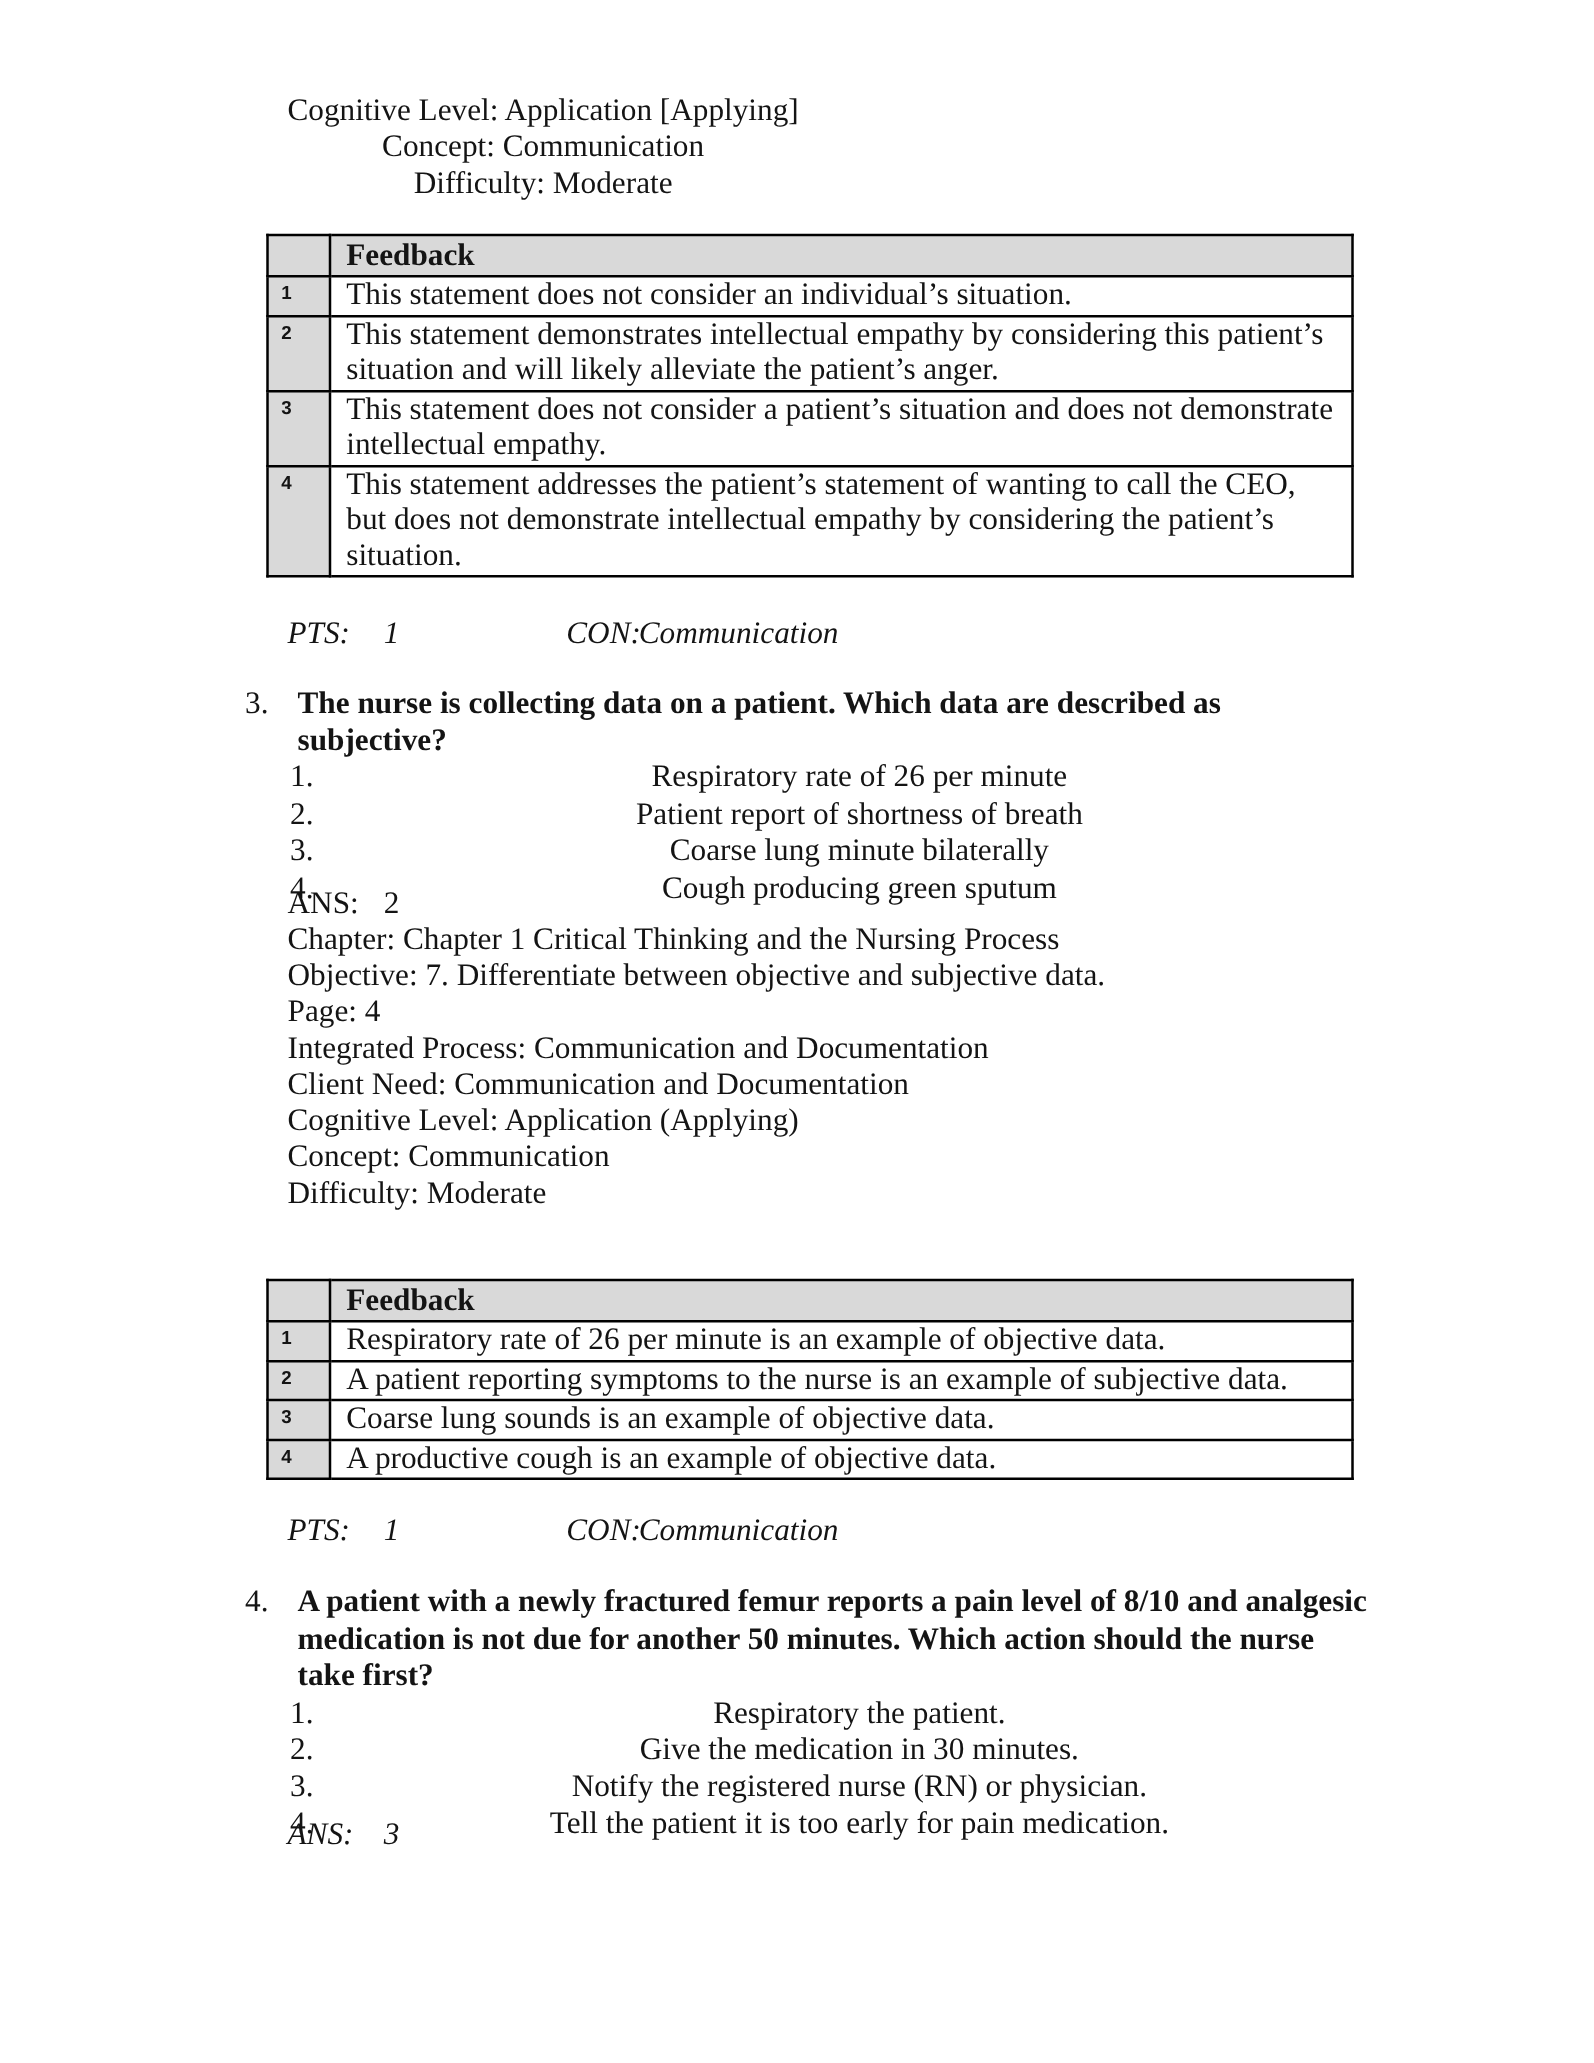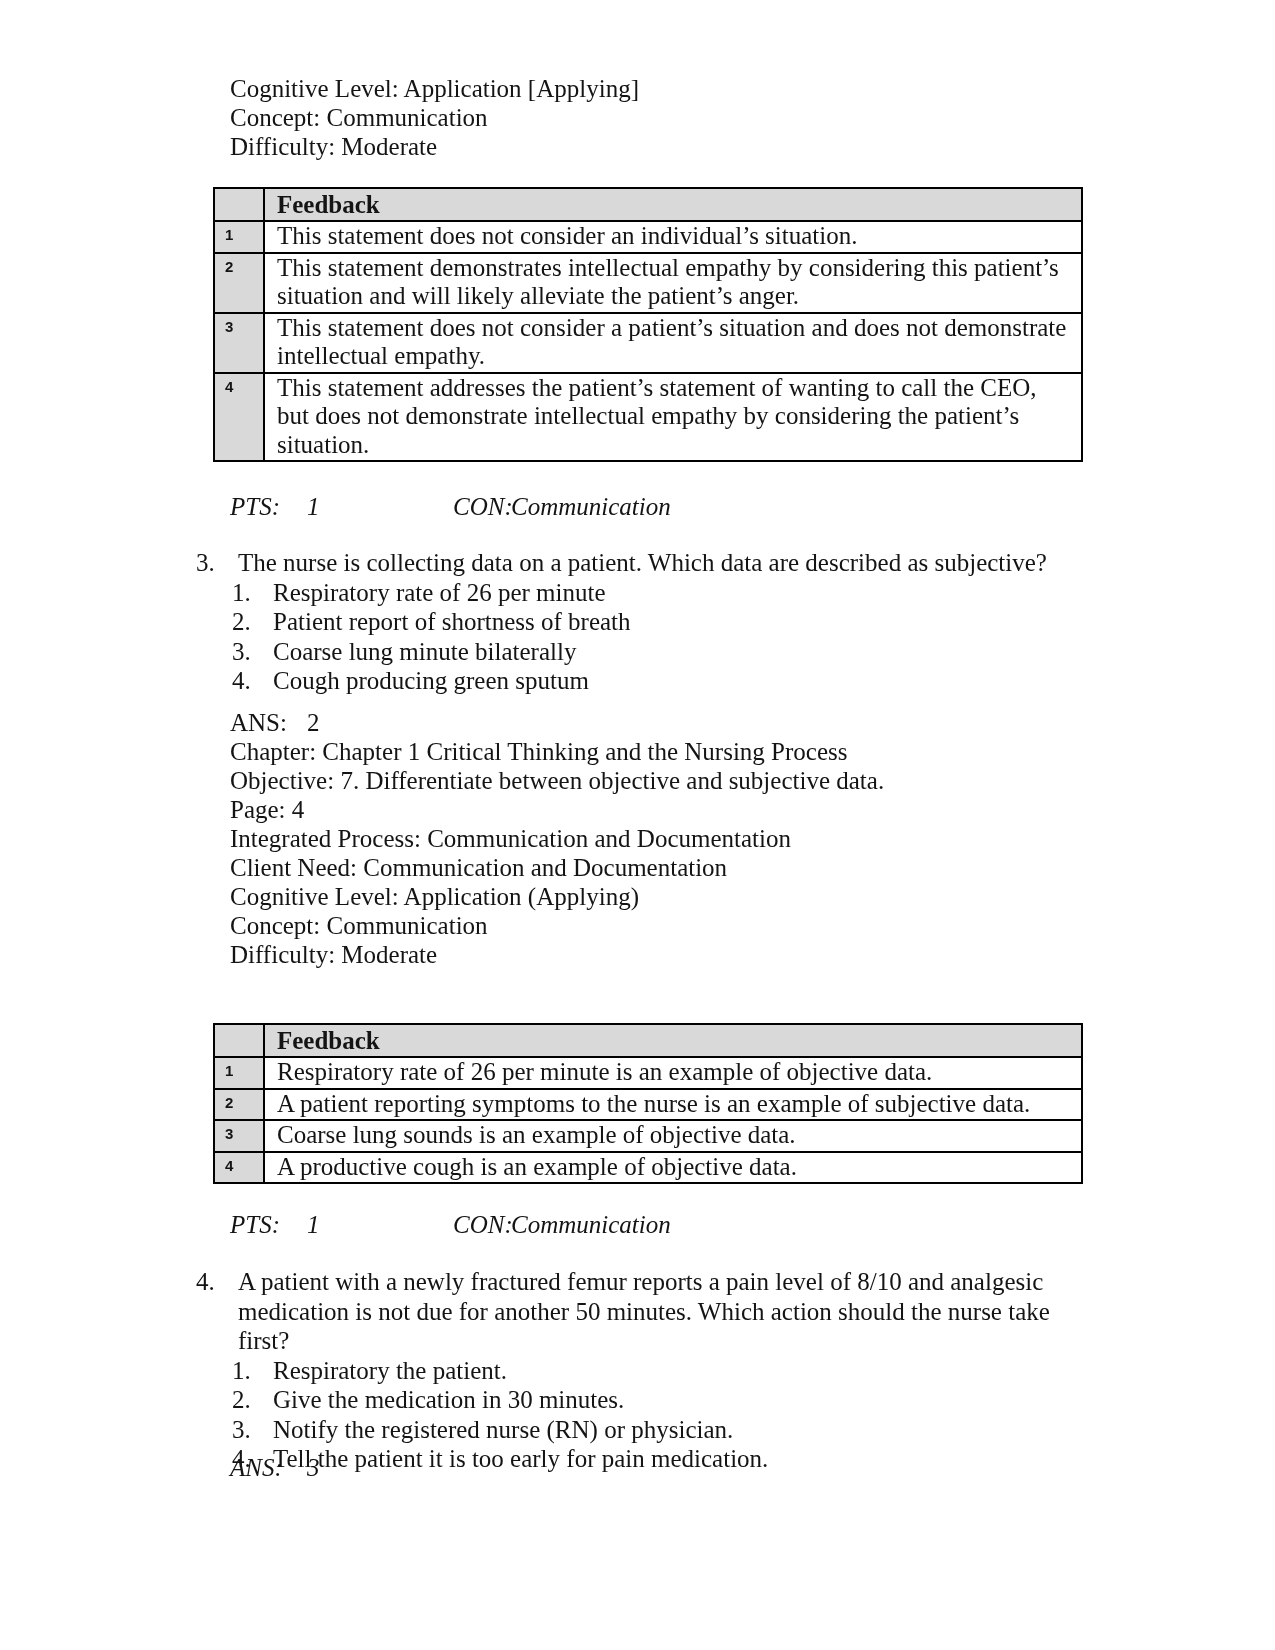--- a/index.html
+++ b/index.html
@@ -10,21 +10,21 @@
   html,body{margin:0;padding:0;background:#ffffff;}
   .page{
     position:relative;
     width:1275px;height:1650px;
     background:#ffffff;
     font-family:"Liberation Serif","DejaVu Serif",serif;
     font-size:25px;line-height:29px;color:var(--text);
     overflow:hidden;
   }
   .abs{position:absolute;}
-  .meta-block div{white-space:nowrap;}
+  .meta-block div{white-space:nowrap;text-align:center;}
   
   table.fb-table{
     position:absolute;
     border-collapse:collapse;
     width:870px;
     table-layout:fixed;
   }
   table.fb-table td, table.fb-table th{
     border:2px solid var(--border);
     vertical-align:top;
@@ -47,24 +47,24 @@
     padding:0 8px 1px 12px;
     line-height:28.5px;
   }
   
   .tab-line{position:absolute;height:29px;white-space:nowrap;font-style:italic;}
   .tab-line span{position:absolute;top:0;}
   
   .q-block{position:absolute;line-height:29.5px;}
   .q-first{display:flex;}
   .q-num{width:42px;flex:none;}
-  .q-text{width:864px;flex:none;}
+  .q-text{width:864px;flex:none;font-weight:bold;}
   .opt{display:flex;padding-left:36px;}
   .opt-num{width:41px;flex:none;}
-  .opt-text{flex:1;}
+  .opt-text{flex:1;text-align:center;}
   .ans-meta{position:absolute;line-height:29px;}
   .ans-meta .ans-row{position:relative;height:29px;}
   .ans-meta .ans-row span{position:absolute;top:0;}
   .ans-meta div.meta-line{white-space:nowrap;}
 </style>
 </head>
 <body>
 
 <div class="page">
 

